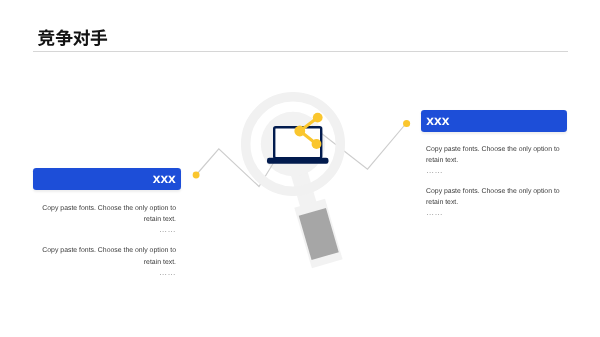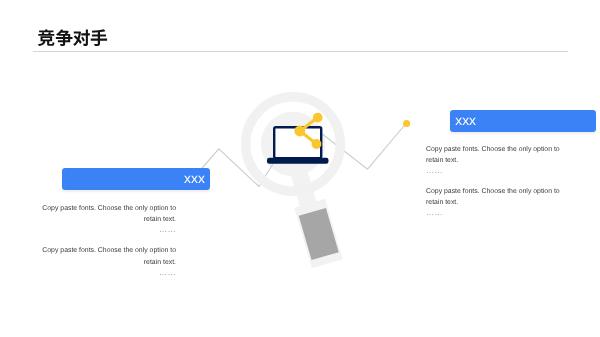--- a/index.html
+++ b/index.html
@@ -7,23 +7,23 @@
   body{width:600px;height:337px;background:#ffffff;overflow:hidden;
        font-family:"Liberation Sans",sans-serif;-webkit-font-smoothing:antialiased;text-rendering:geometricPrecision;}
   #slide{position:relative;width:600px;height:337px;background:#ffffff;overflow:hidden;}
 
   #art{position:absolute;left:0;top:0;width:600px;height:337px;}
 
   #title{position:absolute;left:37.5px;top:30px;width:71px;height:14px;font-size:13.5px;font-weight:bold;
          color:transparent;letter-spacing:4.5px;line-height:14px;overflow:hidden;}
   #title-rule{position:absolute;left:33px;top:50.6px;width:534.5px;height:1.2px;background:#d6d6d6;}
 
-  .chip{position:absolute;border-radius:3.2px;background:#3b82f6;color:#ffffff;
-        font-size:13.8px;font-weight:normal;display:flex;align-items:center;box-sizing:border-box;
-        line-height:1;box-shadow:0 1.2px 2.4px rgba(0,0,0,0.07);margin-left:29px;}
+  .chip{position:absolute;border-radius:3.2px;background:#1d4ed8;color:#ffffff;
+        font-size:13.8px;font-weight:bold;display:flex;align-items:center;box-sizing:border-box;
+        line-height:1;box-shadow:0 1.2px 2.4px rgba(0,0,0,0.07);}
   #chip-left{left:32.8px;top:168.2px;width:148px;height:21.6px;justify-content:flex-end;padding-right:5px;}
   #chip-right{left:420.8px;top:110px;width:146.5px;height:21.6px;justify-content:flex-start;padding-left:5.5px;}
 
   .para{position:absolute;font-size:6.9px;color:#3a3a3a;line-height:11.2px;width:136px;}
   .para .dots{display:block;color:#7d7d7d;letter-spacing:0.3px;font-size:8.2px;line-height:12px;margin-top:-1px;}
   .left-para{text-align:right;left:40px;}
   .right-para{text-align:left;left:426px;}
   #lp1{top:202.6px;} #lp2{top:245.4px;}
   #rp1{top:143.5px;} #rp2{top:186px;}
 </style>

